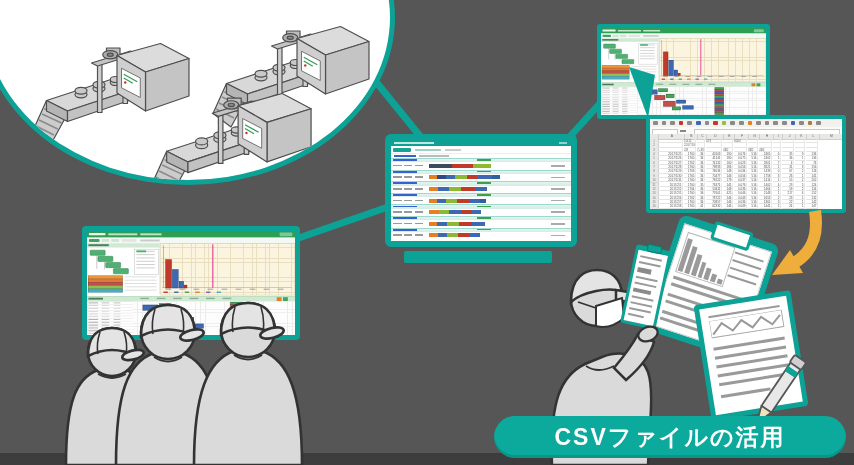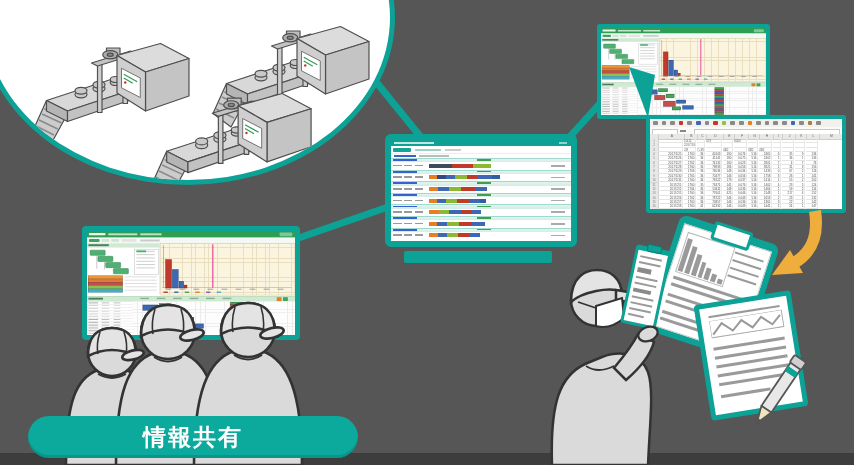--- a/index.html
+++ b/index.html
@@ -870,15 +870,15 @@
         <path d="M174,175 C174,102 188,70 214,61 Q228,56 242,61 C268,70 282,102 282,175 Z"></path>
         <circle cx="228" cy="40" r="27"></circle>
         <path d="M201,44 C201,20 214,13 228,13 C242,13 255,20 255,44 Q228,31 201,44 Z" fill="#e4e4e4"></path>
         <path d="M215,17 Q211,30 213,42 M241,17 Q245,30 243,42" fill="none" stroke-width="1.6"></path>
         <ellipse cx="252" cy="43" rx="12" ry="5" fill="#e4e4e4" transform="rotate(-14 252 43)"></ellipse>
         <path d="M214,65 Q228,74 242,65" fill="none" stroke-width="1.8"></path>
       </g>
     </g>
   </svg>
 
-  <div class="pill" id="pill-left" style="left:28px;width:330px;">情報共有</div>
+  <div class="pill" id="pill-right" style="left:494px;width:352px;">CSVファイルの活用</div>
 
 </div>
 
 </body></html>

